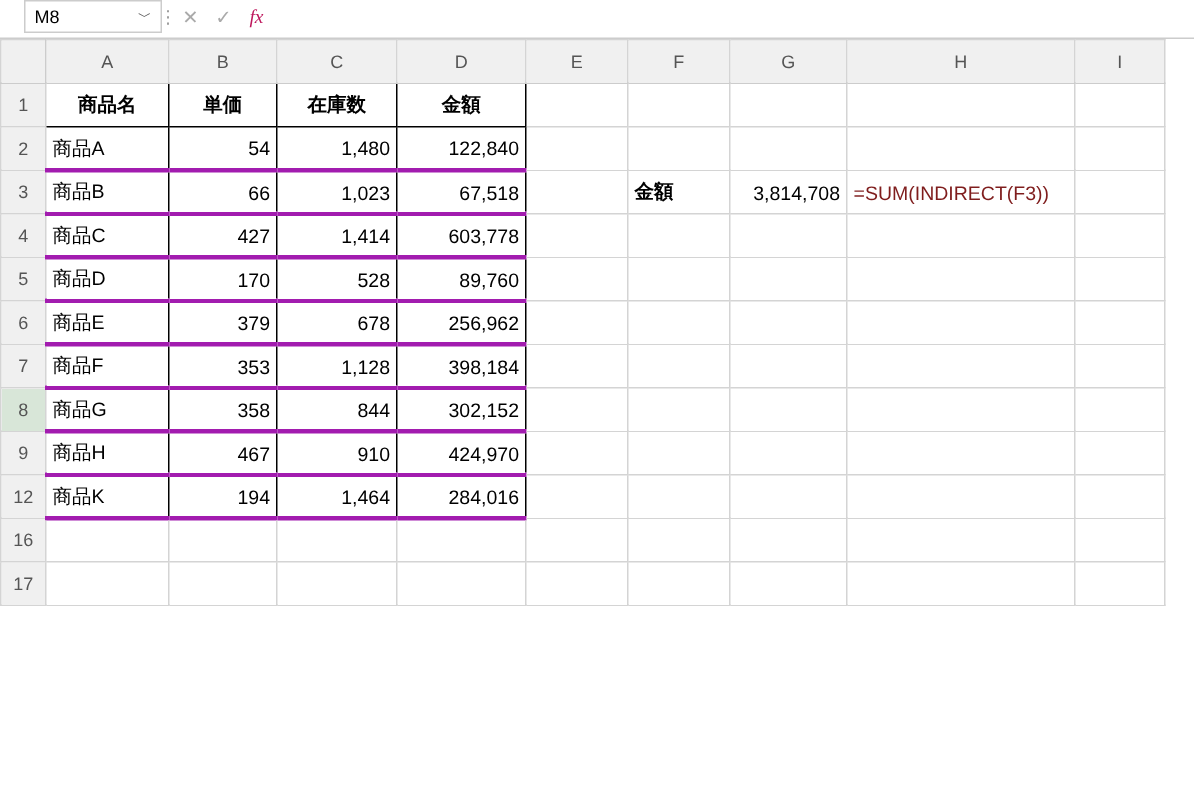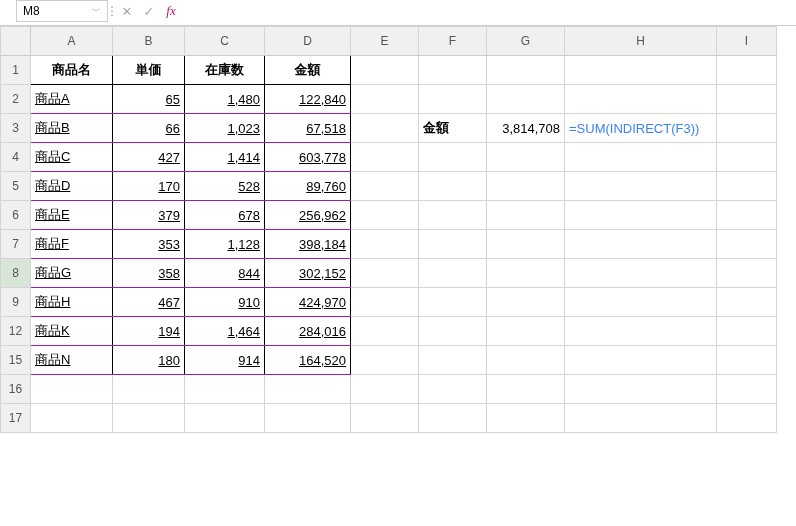--- a/index.html
+++ b/index.html
@@ -103,24 +103,24 @@
   td.cell {
     padding: 0 4px;
     font-size: 13px;
     background: #fff;
   }
   .txt-l { text-align: left; }
   .txt-r { text-align: right; }
   .txt-c { text-align: center; }
   .bold { font-weight: bold; }
   .bord-all { border: 1px solid #000; }
-  .bord-b { border-bottom: 1px solid #a21caf; text-decoration: underline; }
+  .bord-b { border-bottom: 3px solid #a21caf; }
   .bord-l { border-left: 1px solid #000; }
   .bord-r { border-right: 1px solid #000; }
-  .formula-red { color: #3b82f6; }
+  .formula-red { color: #7f1d1d; }
   .wA { width: 82px; }
   .wB { width: 72px; }
   .wC { width: 80px; }
   .wD { width: 86px; }
   .wE { width: 68px; }
   .wF { width: 68px; }
   .wG { width: 78px; }
   .wH { width: 152px; }
   .wI { width: 60px; }
 </style>
@@ -166,21 +166,21 @@
     <td class="cell"></td>
     <td class="cell"></td>
     <td class="cell"></td>
   </tr>
 
   </tbody>
       <tbody id="data-rows">
         <tr>
     <th class="row-h ">2</th>
     <td class="cell txt-l bord-l bord-r bord-b">商品A</td>
-    <td class="cell txt-r bord-r bord-b">65</td>
+    <td class="cell txt-r bord-r bord-b">54</td>
     <td class="cell txt-r bord-r bord-b">1,480</td>
     <td class="cell txt-r bord-r bord-b">122,840</td>
     <td class="cell"></td>
     <td class="cell txt-l"></td>
     <td class="cell txt-r"></td>
     <td class="cell txt-l"></td>
     <td class="cell"></td>
   </tr>
         <tr>
     <th class="row-h ">3</th>
@@ -271,32 +271,20 @@
     <td class="cell txt-l bord-l bord-r bord-b">商品K</td>
     <td class="cell txt-r bord-r bord-b">194</td>
     <td class="cell txt-r bord-r bord-b">1,464</td>
     <td class="cell txt-r bord-r bord-b">284,016</td>
     <td class="cell"></td>
     <td class="cell txt-l"></td>
     <td class="cell txt-r"></td>
     <td class="cell txt-l"></td>
     <td class="cell"></td>
   </tr>
-        <tr>
-    <th class="row-h ">15</th>
-    <td class="cell txt-l bord-l bord-r bord-b">商品N</td>
-    <td class="cell txt-r bord-r bord-b">180</td>
-    <td class="cell txt-r bord-r bord-b">914</td>
-    <td class="cell txt-r bord-r bord-b">164,520</td>
-    <td class="cell"></td>
-    <td class="cell txt-l"></td>
-    <td class="cell txt-r"></td>
-    <td class="cell txt-l"></td>
-    <td class="cell"></td>
-  </tr>
       </tbody>
 
   <tbody>
         <tr>
     <th class="row-h">16</th>
     <td class="cell"></td>
     <td class="cell"></td>
     <td class="cell"></td>
     <td class="cell"></td>
     <td class="cell"></td>

